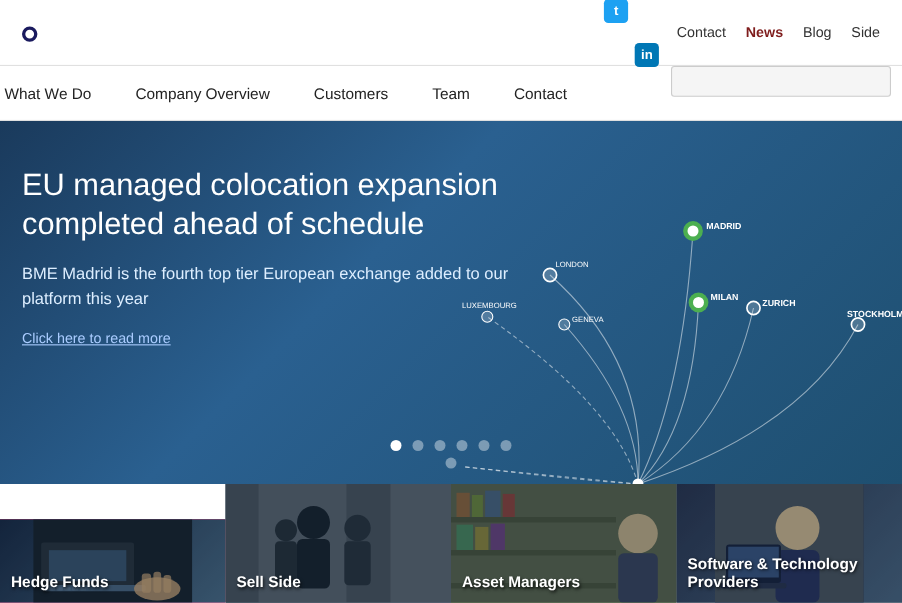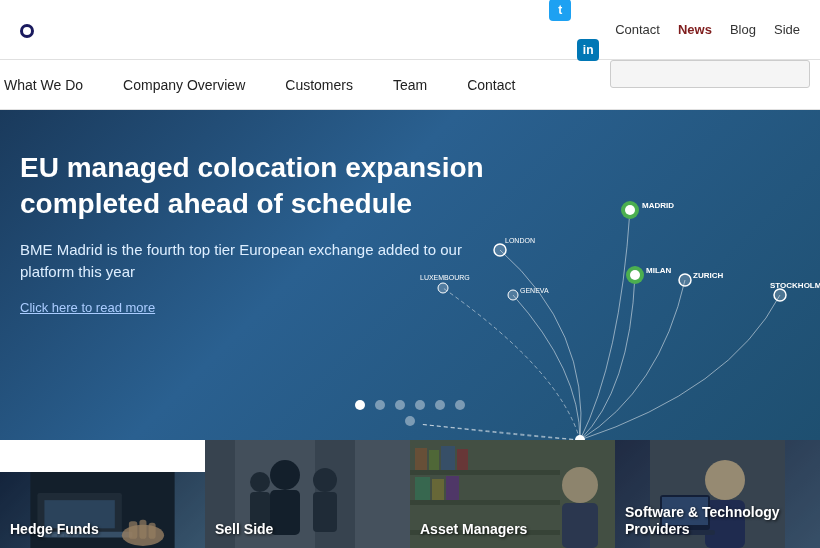--- a/index.html
+++ b/index.html
@@ -101,21 +101,21 @@
     }
     .hero-content {
       position: absolute;
       top: 40px;
       left: 20px;
       width: 470px;
       z-index: 2;
     }
     .hero-title {
       font-size: 28px;
-      font-weight: bold;
+      font-weight: normal;
       color: white;
       line-height: 1.3;
       margin-bottom: 16px;
     }
     .hero-subtitle {
       font-size: 15px;
       color: #ddeeff;
       line-height: 1.5;
       margin-bottom: 16px;
     }

